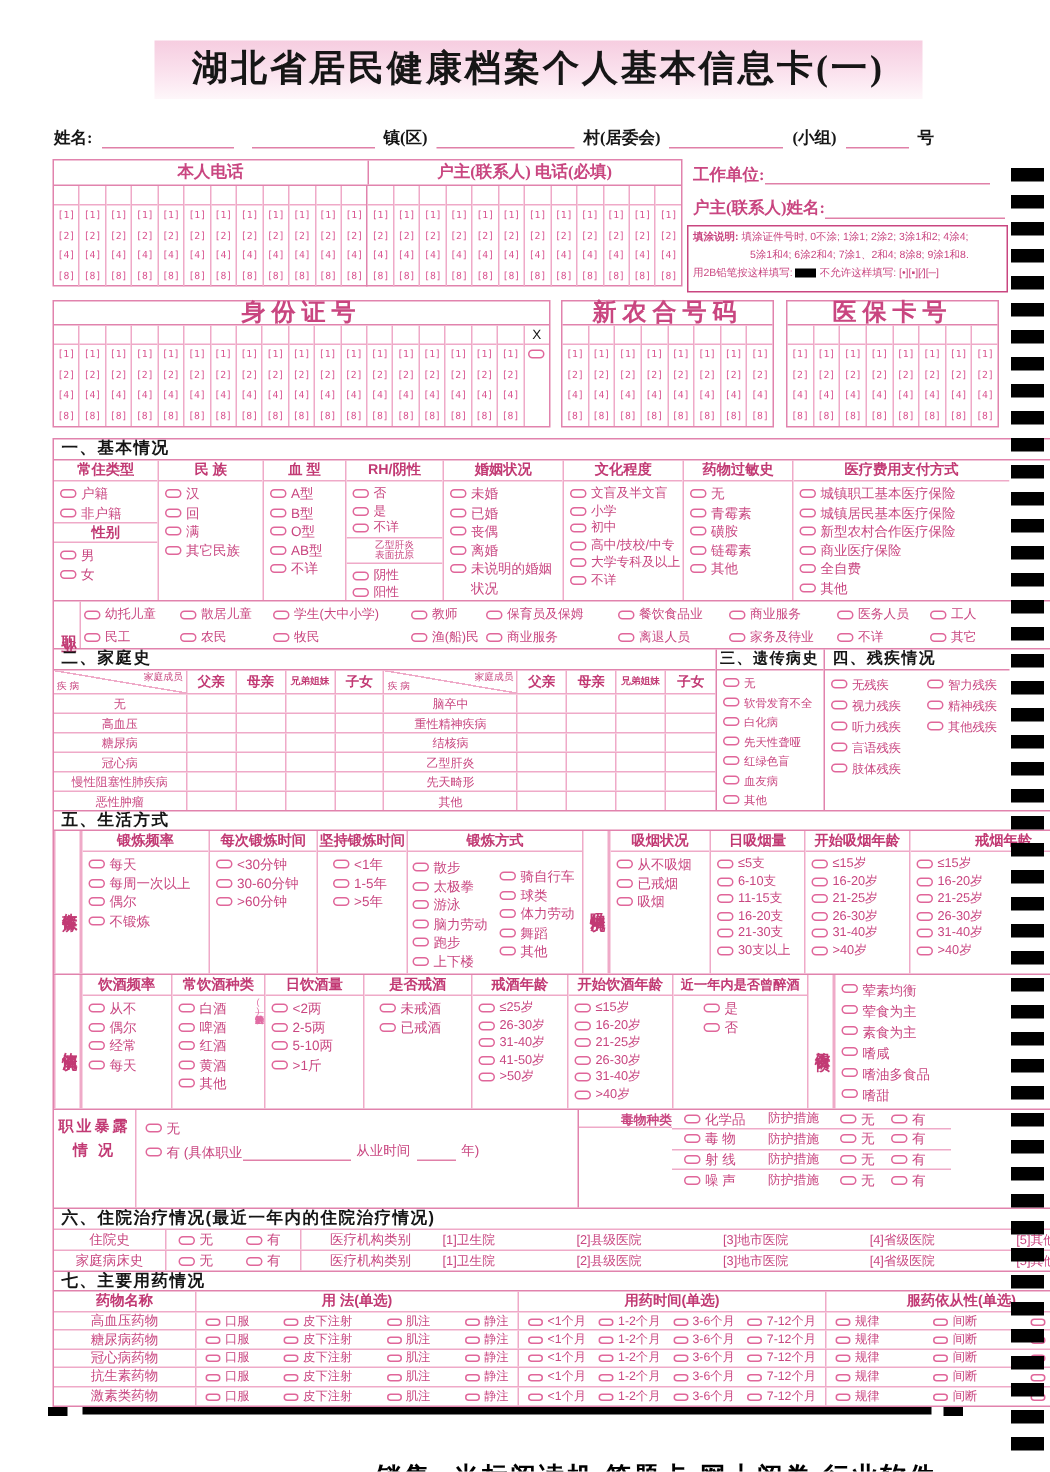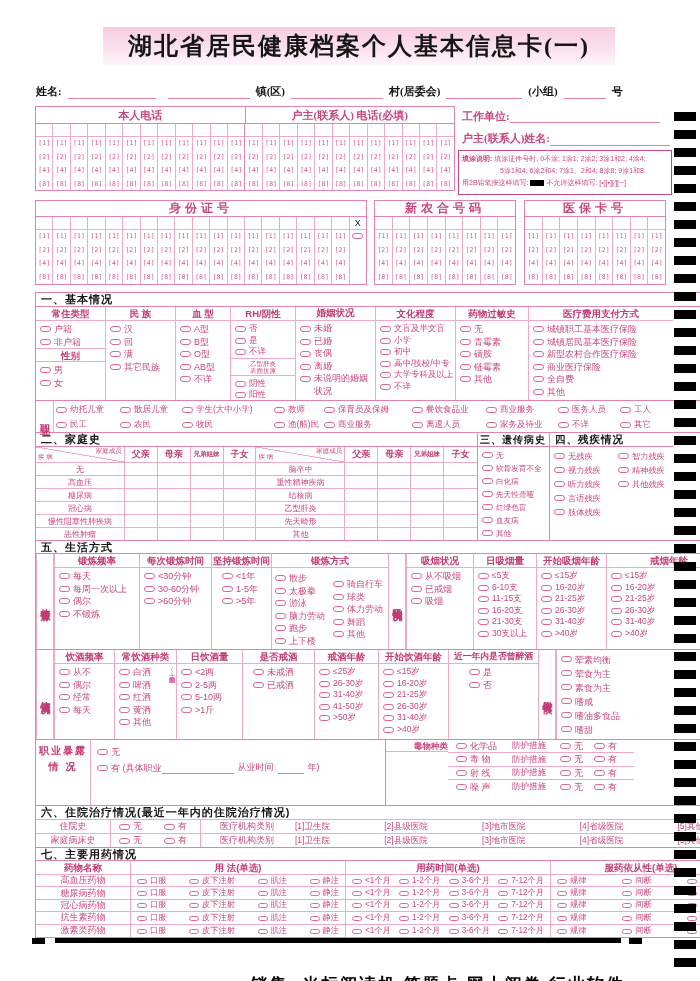--- a/index.html
+++ b/index.html
@@ -41,21 +41,21 @@
     font-size:9px;color:var(--ink);line-height:13px;}
   .bd{height:13.5px;text-align:center;font-size:6.5px;line-height:13.5px;color:#d95490;
     font-family:"DejaVu Sans Mono",monospace;}
   .pill{width:11px;height:6px;border:1px solid #e0669a;border-radius:3px;margin:3px auto;}
   .workline{position:absolute;left:462px;display:flex;align-items:flex-end;color:var(--pk);
     font-size:11px;font-weight:bold;font-family:"Liberation Serif",serif;}
   .notebox{position:absolute;left:458px;top:150px;width:214px;height:45px;border:1px solid var(--pk);
     padding:2px 3px;color:var(--pk);font-size:7px;line-height:12px;white-space:nowrap;overflow:hidden;}
   .blackmark{display:inline-block;width:14px;height:6px;background:#000;vertical-align:middle;}
   .numblock{position:absolute;top:200px;height:85px;border:1px solid var(--bd2);}
-  .nb-t{height:16px;text-align:center;color:var(--pk);font-weight:bold;font-size:12px;
+  .nb-t{height:16px;text-align:center;color:var(--pk);font-weight:bold;font-size:16px;
     letter-spacing:4px;font-family:"Liberation Serif",serif;line-height:15px;border-bottom:1px solid var(--bd2);}
 
   
   .formmain{position:absolute;left:35px;top:292px;width:697px;border:1px solid var(--bd2);background:#fff;}
   .sec-h{height:14px;line-height:13px;padding-left:5px;font-weight:bold;font-size:11px;
     color:var(--ink);border-bottom:1px solid var(--bd2);letter-spacing:1px;white-space:nowrap;overflow:hidden;}
   .sec-h.inner{border-bottom:1px solid var(--bd2);}
   .colh{height:14px;line-height:13px;text-align:center;font-weight:bold;font-size:9.5px;
     color:var(--pkh);border-bottom:1px solid var(--bd);white-space:nowrap;overflow:hidden;}
   .colh.mid{border-top:1px solid var(--bd);}
@@ -739,21 +739,21 @@
             <span class="opt">
               <span class="cb"></span>
               <span class="ot">阴性</span>
             </span>
             <span class="opt">
               <span class="cb"></span>
               <span class="ot">阳性</span>
             </span>
           </div>
       </div>
-      <div class="s1col" style="width:80px;font-family:Liberation Mono, monospace;">
+      <div class="s1col" style="width:80px;">
         <div class="colh">婚姻状况</div>
         <div class="optlist">
             <span class="opt">
               <span class="cb"></span>
               <span class="ot">未婚</span>
             </span>
             <span class="opt">
               <span class="cb"></span>
               <span class="ot">已婚</span>
             </span>

